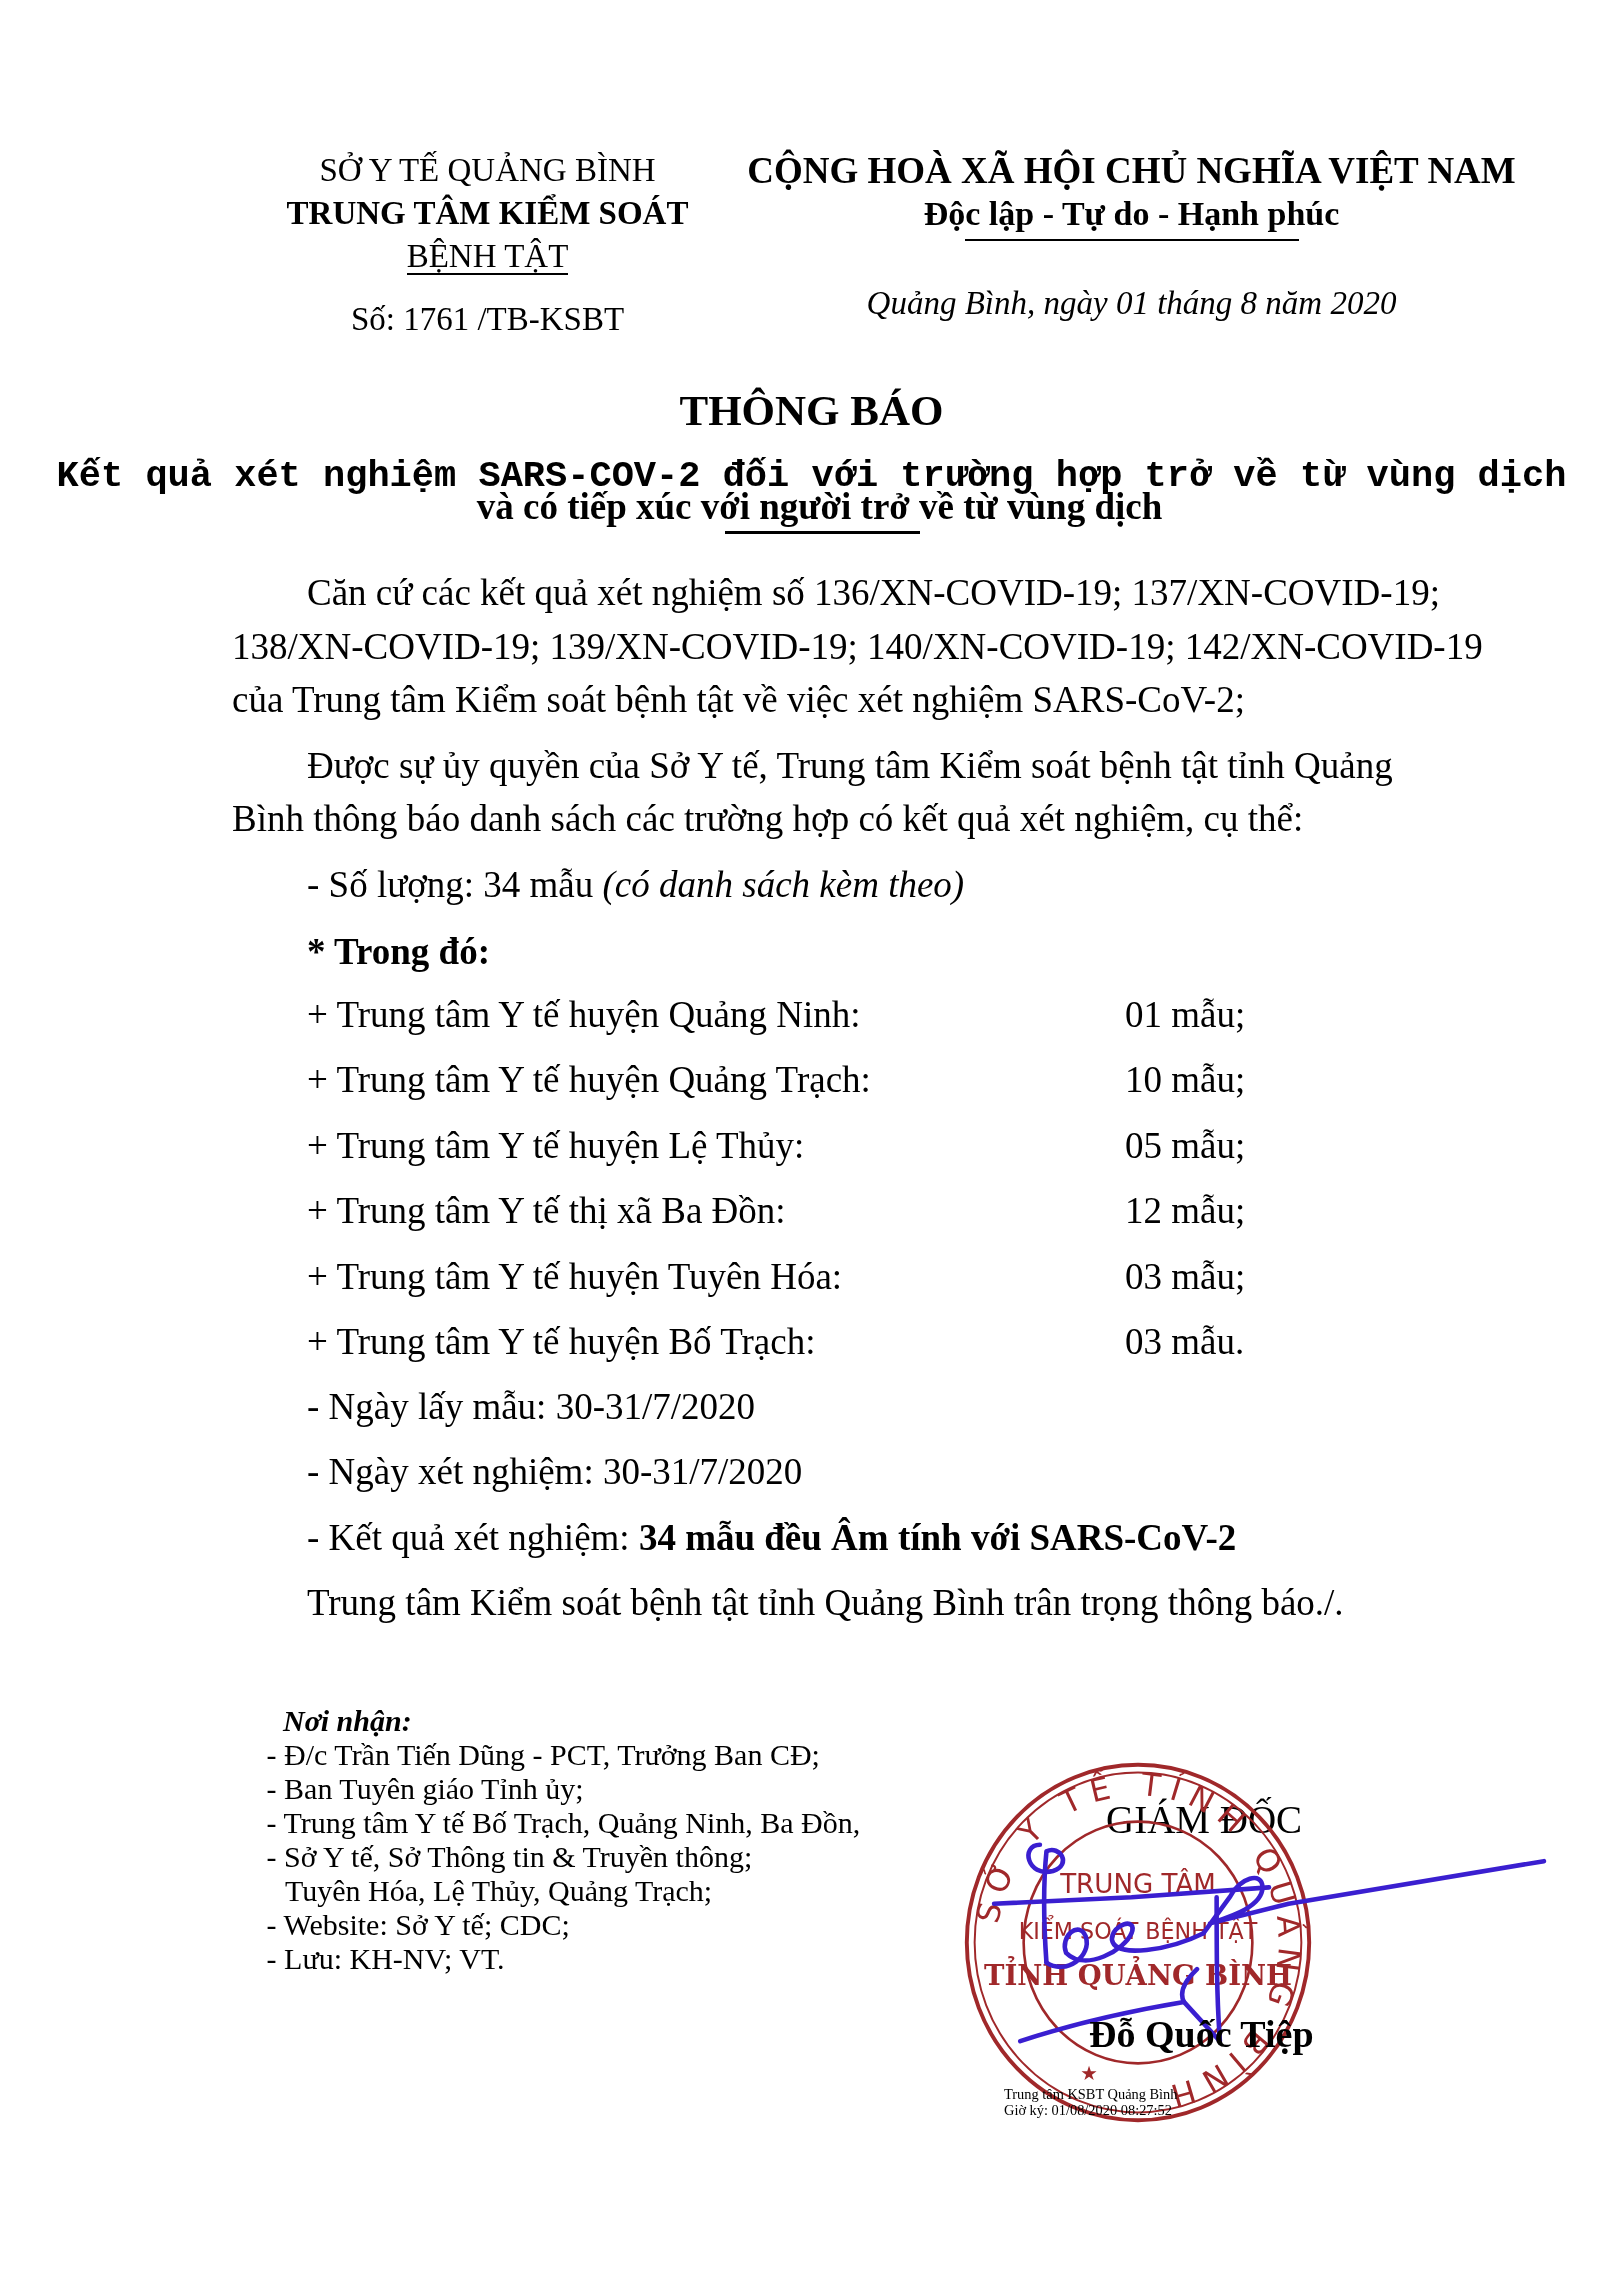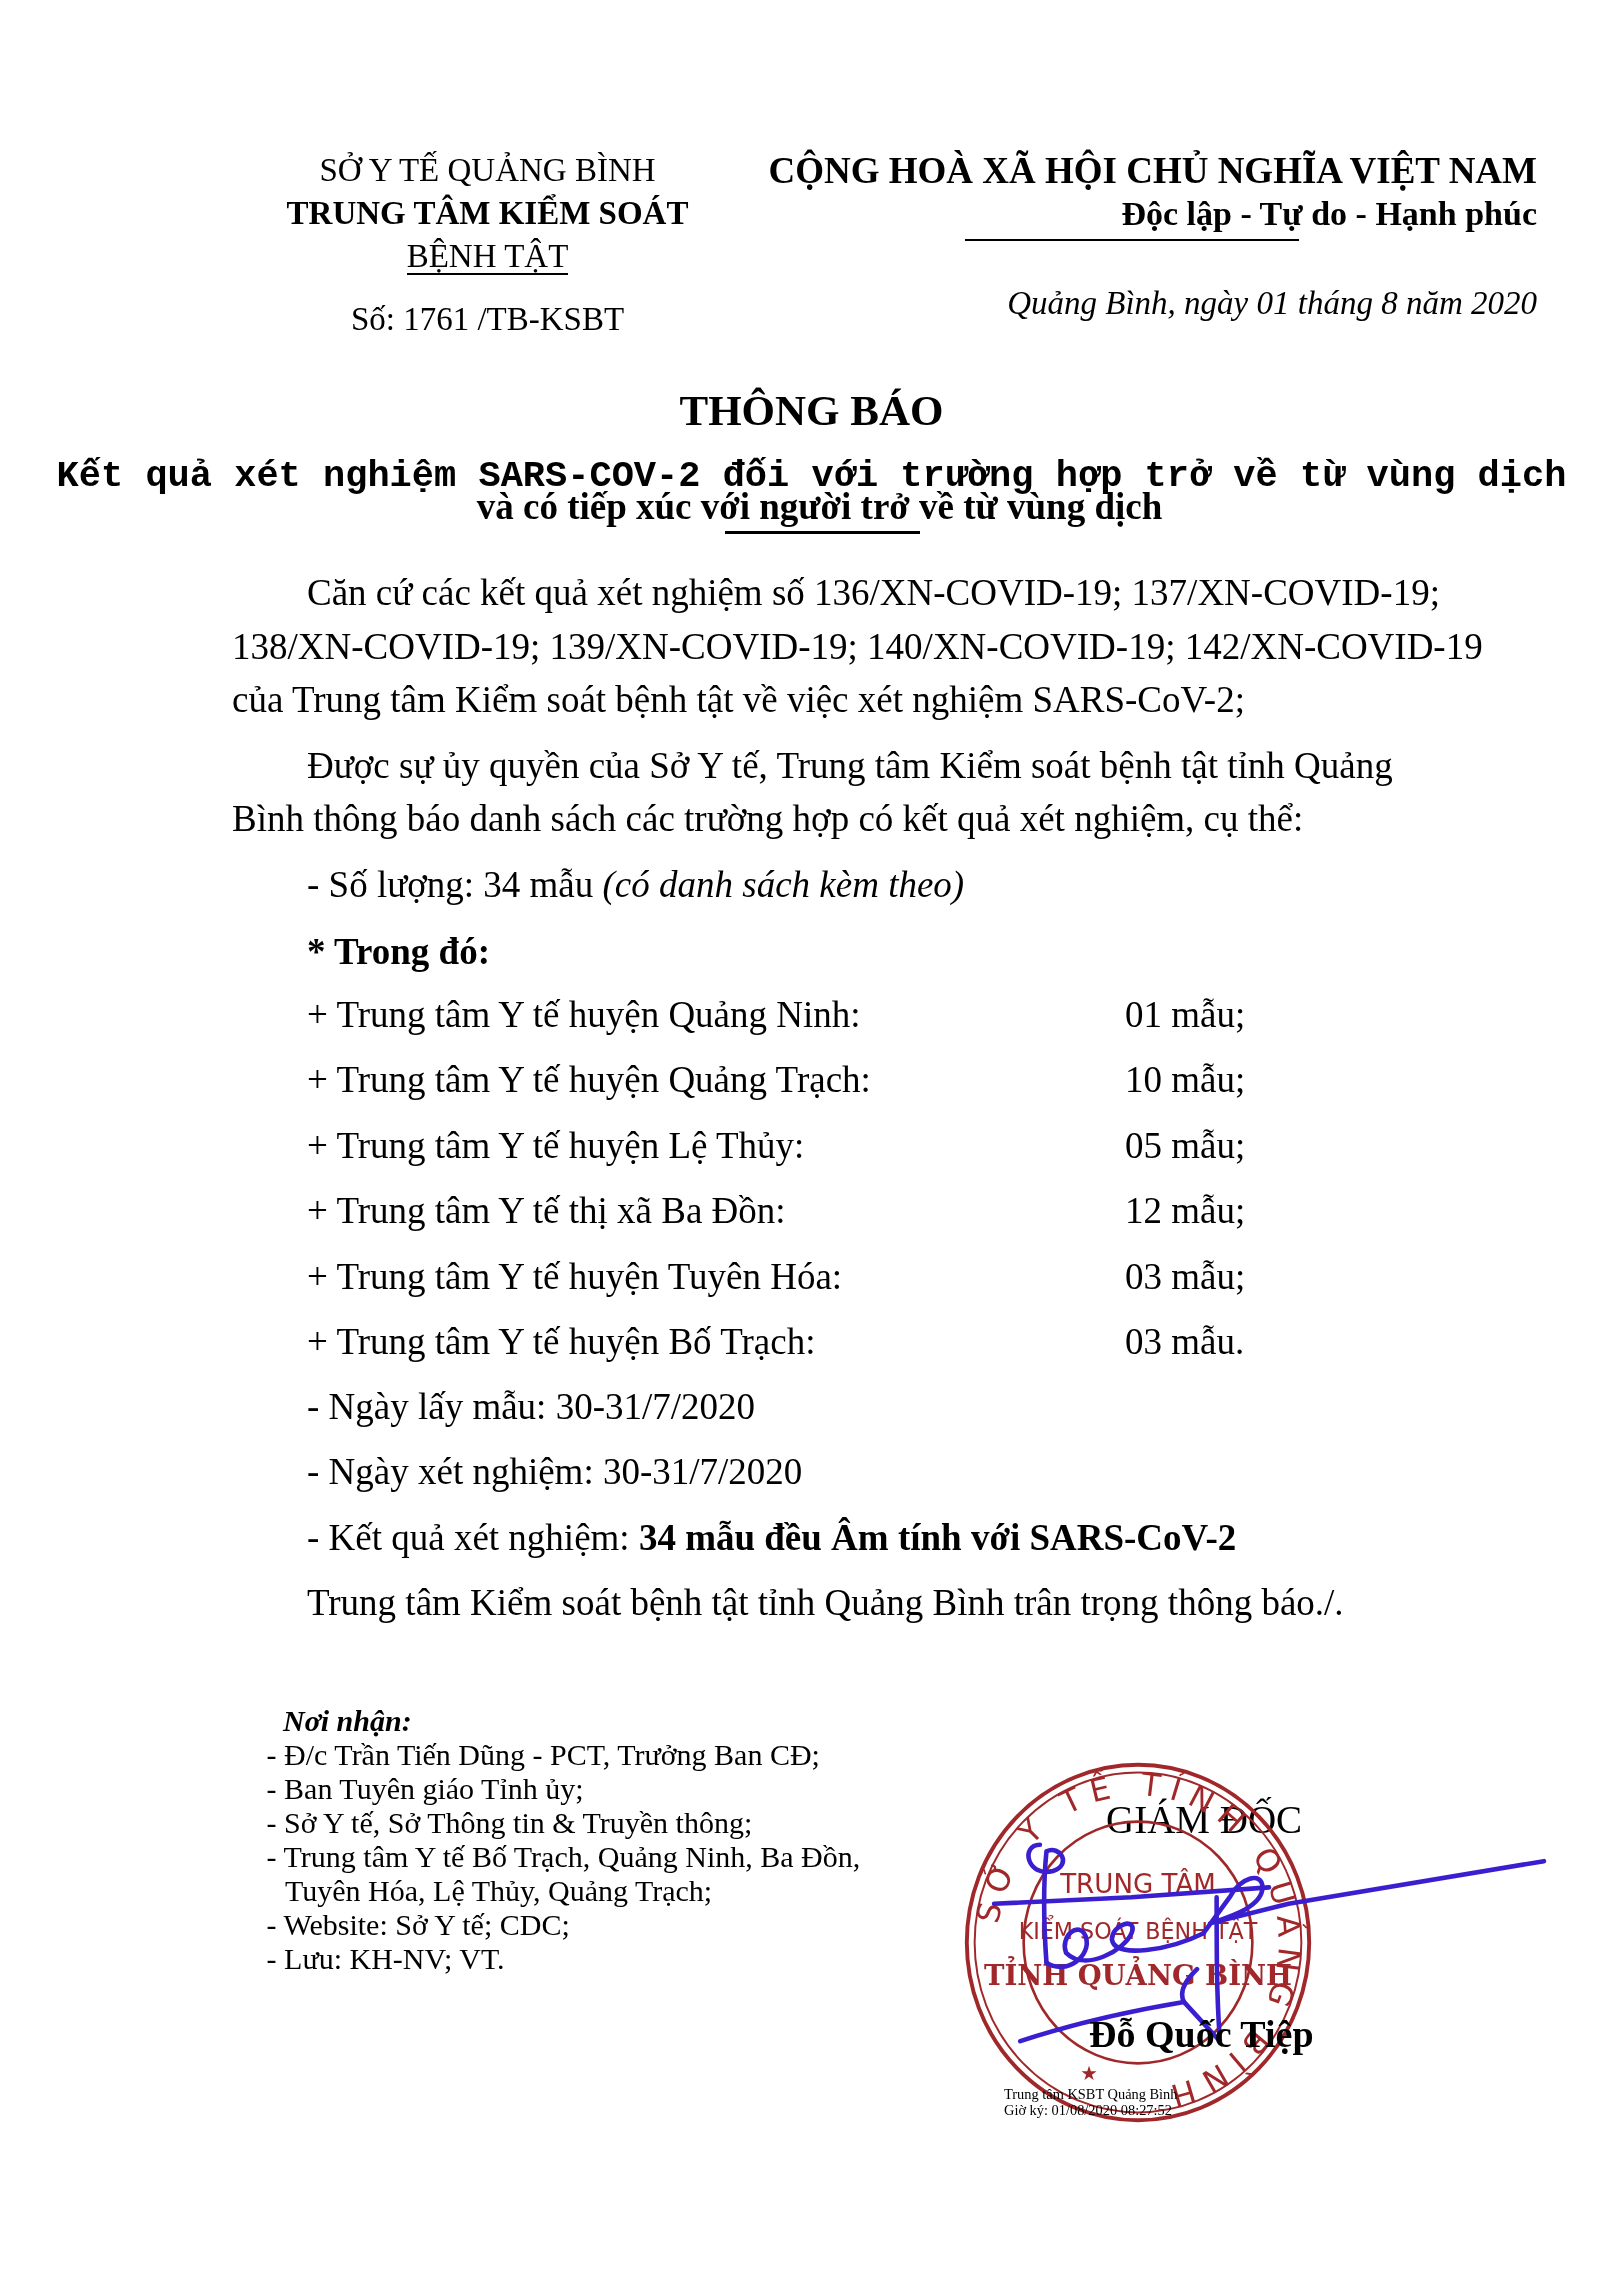--- a/index.html
+++ b/index.html
@@ -13,21 +13,21 @@
   #hdr-left { left:216px; top:149px; width:543px; }
   #hdr-left div { text-align:center; line-height:43px; }
   .agency { font-size:33px; }
   .center-name { font-size:33px; font-weight:bold; }
   .center-name2 { font-size:33px; font-weight:normal; display:inline-block; position:relative; }
   .center-name2::after { content:""; position:absolute; left:0; right:0; bottom:2.6px; height:2.6px; background:#000; }
   .docno { font-size:33px; line-height:43px; }
 
   
   #hdr-right { left:726px; top:149px; width:811px; }
-  #hdr-right div { text-align:right; }
+  #hdr-right div { text-align:center; }
   .country { font-size:37px; font-weight:bold; line-height:43px; }
   .motto { font-size:34px; font-weight:bold; line-height:43px; }
   .motto-rule { margin:3.9px auto 0; width:334px; height:2.6px; background:#000; }
   .dateline { font-size:33px; font-style:italic; line-height:43px; }
 
   
   .title { left:0; width:1623px; text-align:center; font-weight:bold; }
   #t1 { top:386px; font-size:43px; }
   #t2 { top:455px; font-size:37px;font-family:Liberation Mono, monospace; }
   #t3 { top:485px; font-size:37px;padding-left:8px; }
@@ -104,22 +104,22 @@
 <div class="abs p ind" style="top:1448px">- Ngày xét nghiệm: 30-31/7/2020</div>
 <div class="abs p ind" style="top:1514px">
   <span>- Kết quả xét nghiệm: </span><span class="b">34 mẫu đều Âm tính với SARS-CoV-2</span>
 </div>
 <div class="abs p ind" style="top:1579px">Trung tâm Kiểm soát bệnh tật tỉnh Quảng Bình trân trọng thông báo./.</div>
 
 <div id="recv" class="abs">
   <div class="head">Nơi nhận:</div>
   <div class="r">- Đ/c Trần Tiến Dũng - PCT, Trưởng Ban CĐ;</div>
   <div class="r">- Ban Tuyên giáo Tỉnh ủy;</div>
+  <div class="r">- Trung tâm Y tế Bố Trạch, Quảng Ninh, Ba Đồn,</div>
   <div class="r">- Sở Y tế, Sở Thông tin &amp; Truyền thông;</div>
-  <div class="r">- Trung tâm Y tế Bố Trạch, Quảng Ninh, Ba Đồn,</div>
   <div class="r2">Tuyên Hóa, Lệ Thủy, Quảng Trạch;</div>
   <div class="r">- Website: Sở Y tế; CDC;</div>
   <div class="r">- Lưu: KH-NV; VT.</div>
 </div>
 
 <div id="sig-title" class="abs">GIÁM ĐỐC</div>
 
 <svg id="stamp" class="abs" viewBox="0 0 560 580">
   <defs>
     <path id="ringpath" d="M 280 290 m -215 0 a 215 225 0 1 1 430 0 a 215 225 0 1 1 -430 0"></path>

